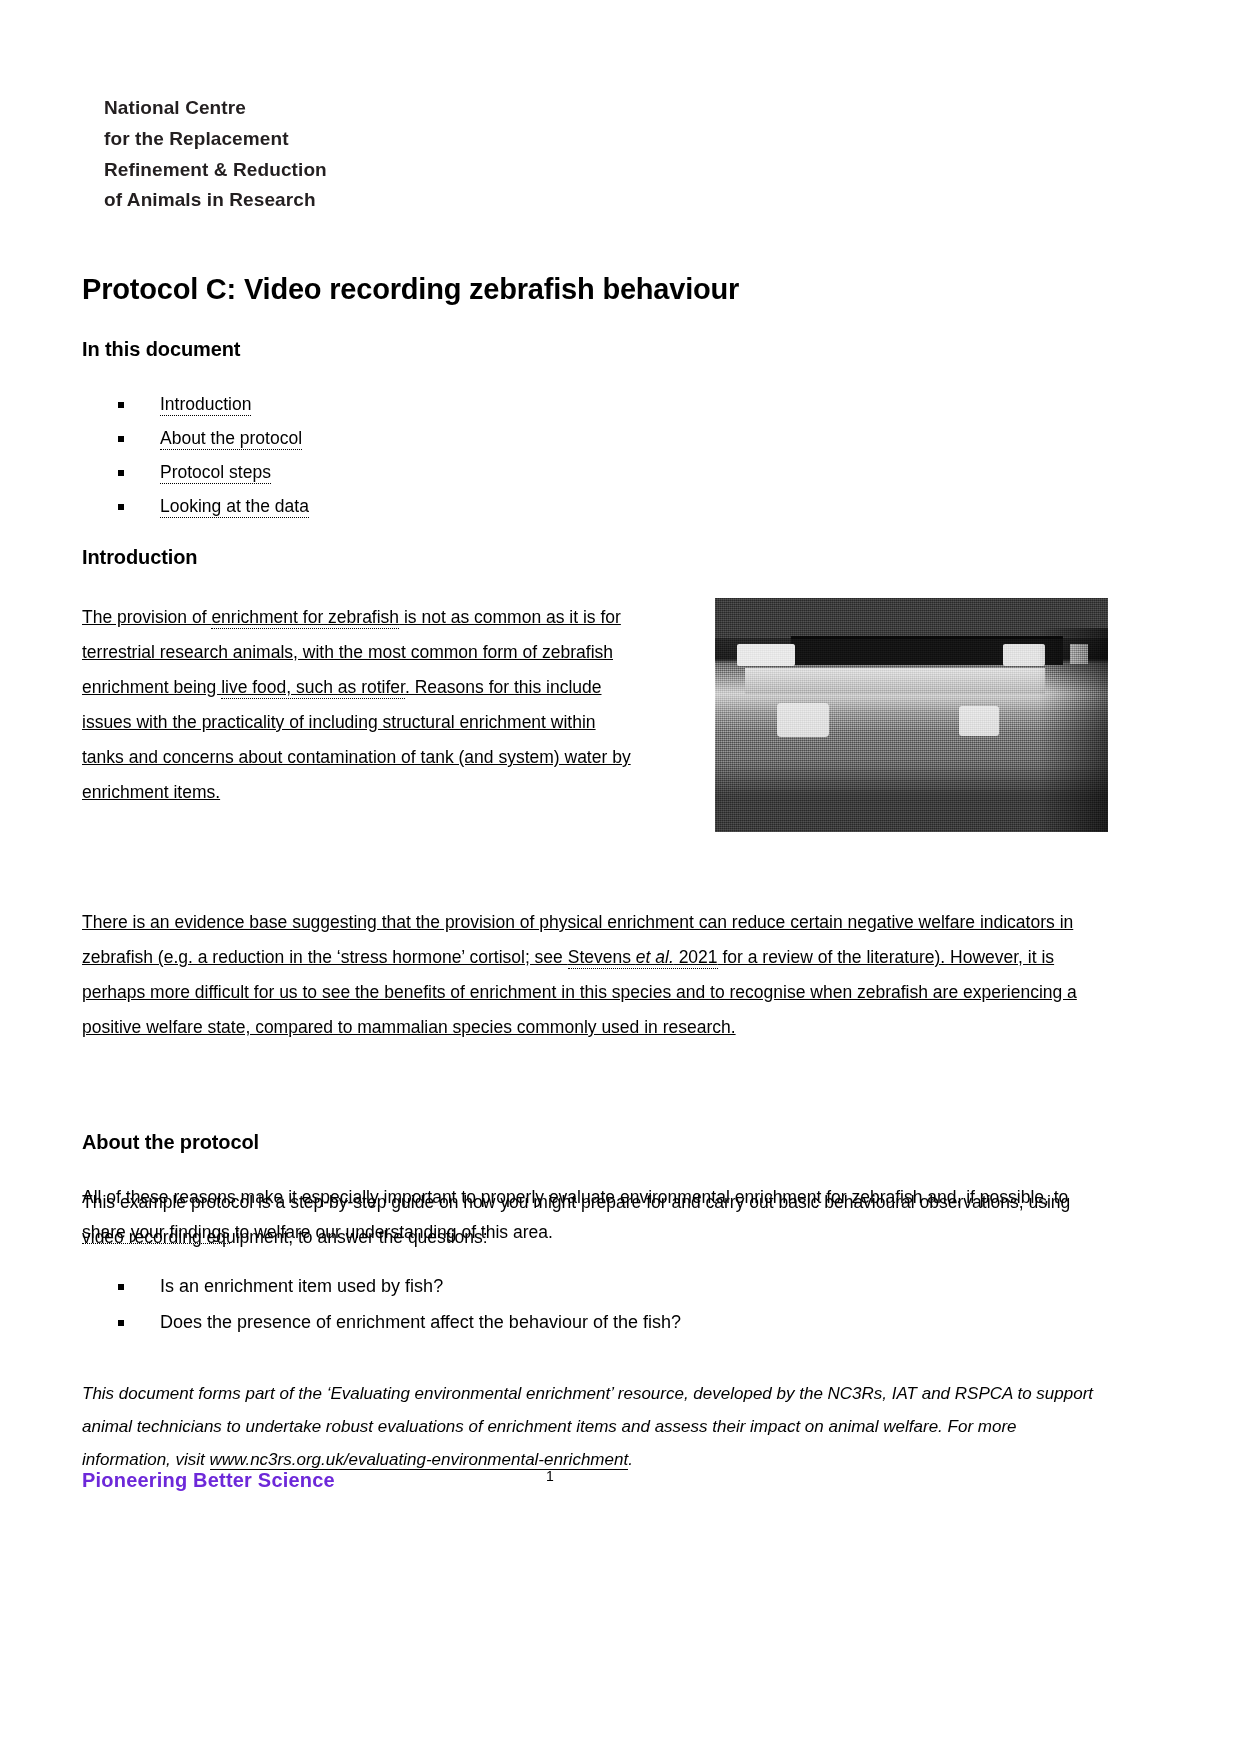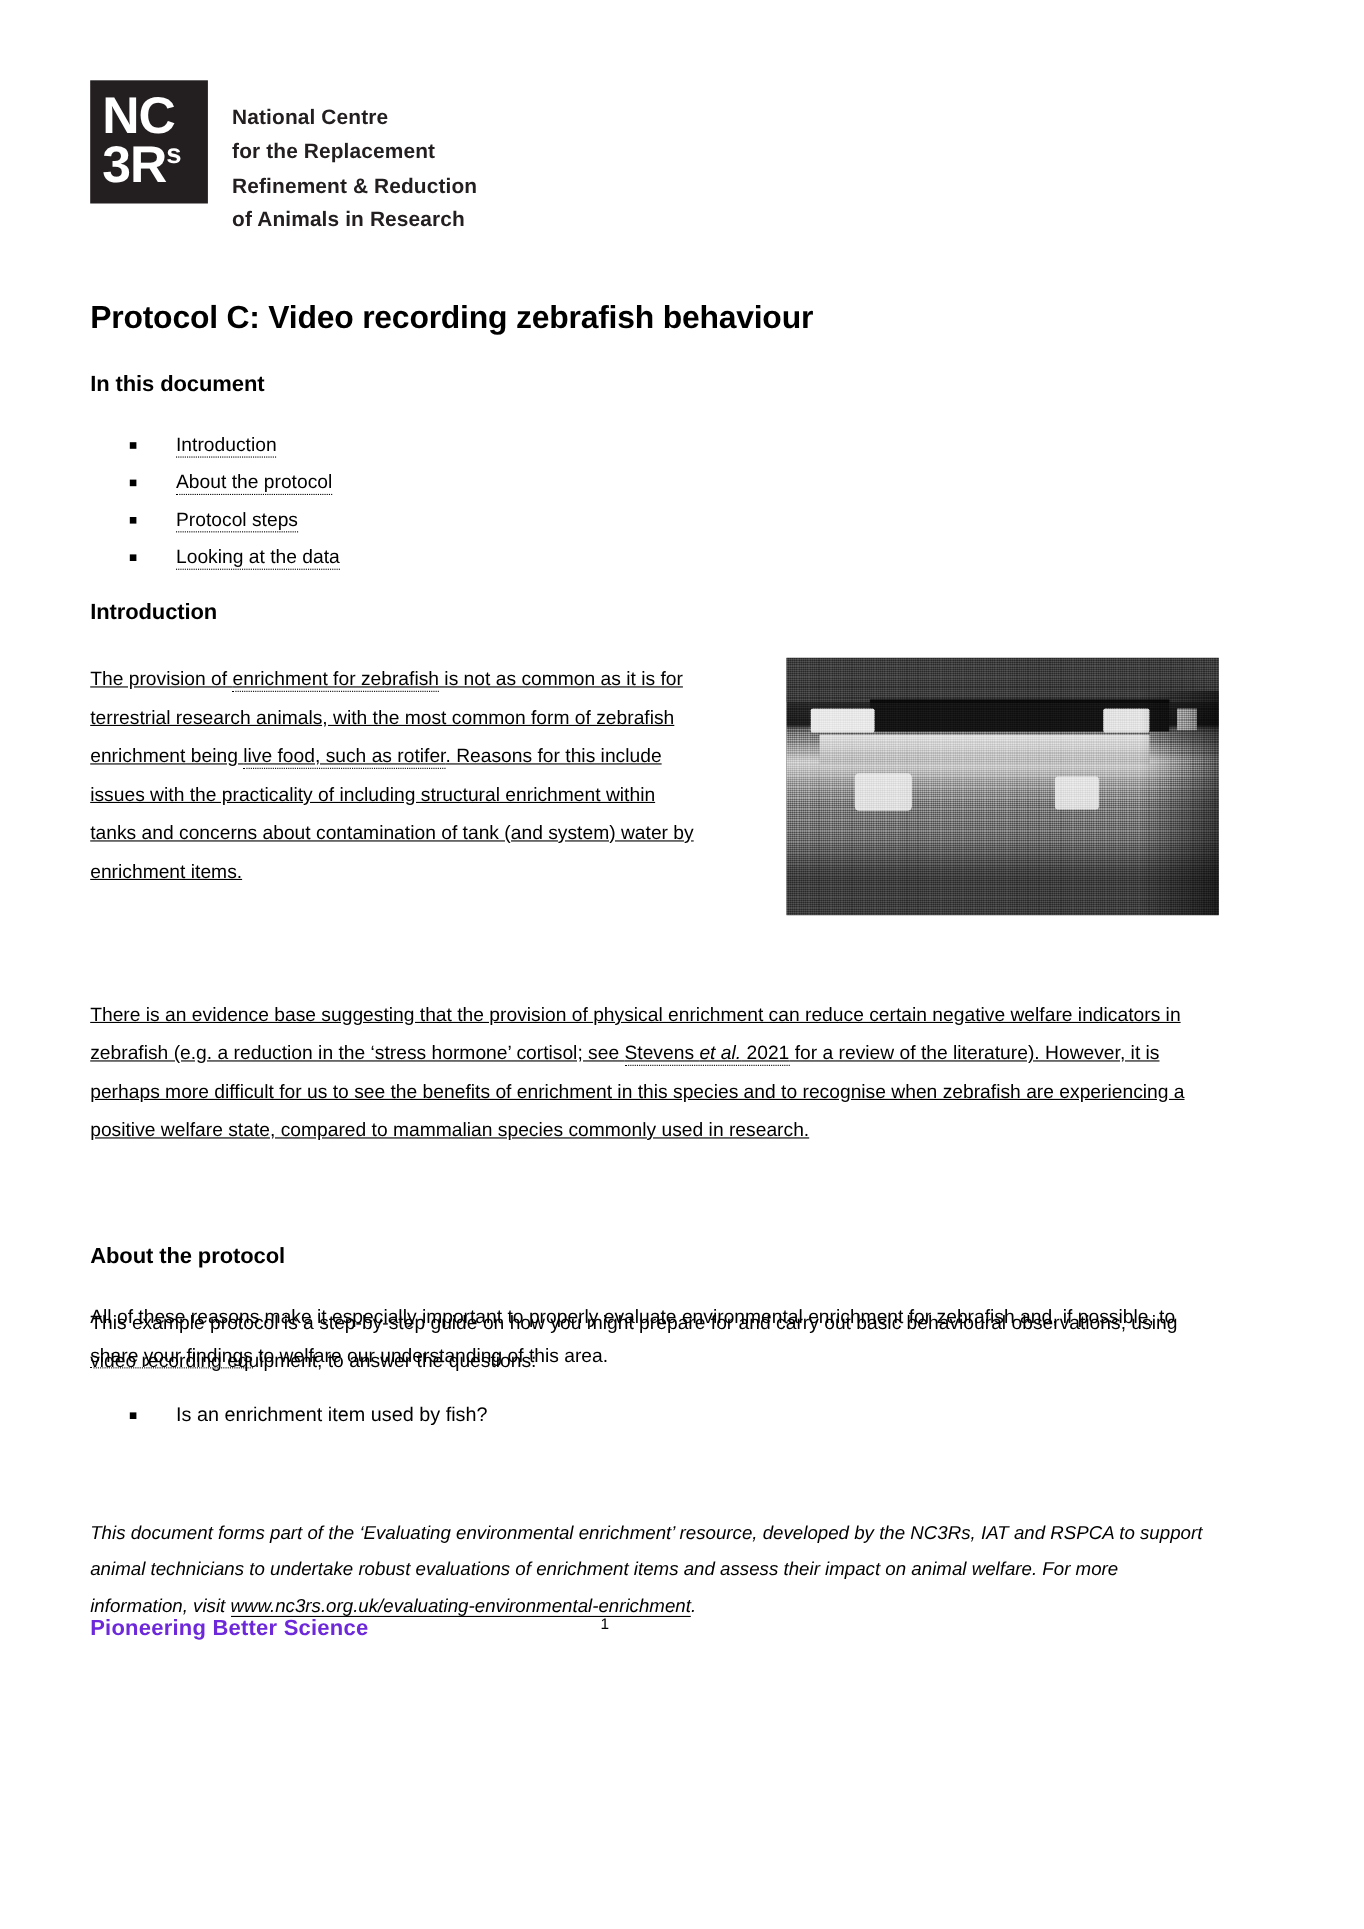--- a/index.html
+++ b/index.html
@@ -306,24 +306,20 @@
     font-size: 14px;
     color: #000;
   }
 </style>
 </head>
 <body>
 
 <div class="page">
 
   <div class="header">
-    <div class="logo-mark">
-      <div class="l1">NC</div>
-      <div class="l2"><span>3R</span><span class="sup">s</span></div>
-    </div>
     <div class="logo-text">
       <div>National Centre</div>
       <div>for the Replacement</div>
       <div>Refinement &amp; Reduction</div>
       <div>of Animals in Research</div>
     </div>
   </div>
 
   <div class="content">
 
@@ -360,20 +356,21 @@
     <p class="body p-full-1"><span>There is an evidence base suggesting that the provision of physical enrichment can reduce certain negative welfare indicators in zebrafish (e.g. a reduction in the ‘stress hormone’ cortisol; see </span><a class="doclink" href="#">Stevens <em>et al.</em> 2021</a><span> for a review of the literature). However, it is perhaps more difficult for us to see the benefits of enrichment in this species and to recognise when zebrafish are experiencing a positive welfare state, compared to mammalian species commonly used in research.</span></p>
 
     <p class="body p-full-3"><span>All of these reasons make it especially important to properly evaluate environmental enrichment for zebrafish and, if possible, to </span><a class="doclink" href="#">share your findings</a><span> to welfare our understanding of this area.</span></p>
 
     <h2 class="sec-head h-about">About the protocol</h2>
 
     <p class="body" style="position:absolute;left:0;top:1185px;width:1026px;">This example protocol is a step-by-step guide on how you might prepare for and carry out basic behavioural observations, using video recording equipment, to answer the questions:</p>
 
     <ul class="qlist">
       <li>Is an enrichment item used by fish?</li>
+      <li>Does the presence of enrichment affect the behaviour of the fish?</li>
     </ul>
 
     <p class="footnote"><span>This document forms part of the ‘Evaluating environmental enrichment’ resource, developed by the NC3Rs, IAT and RSPCA to support animal technicians to undertake robust evaluations of enrichment items and assess their impact on animal welfare. For more information, visit </span><a href="#">www.nc3rs.org.uk/evaluating-environmental-enrichment</a><span>.</span></p>
 
   </div>
 
   <div class="pioneer">Pioneering Better Science</div>
   <div class="pagenum">1</div>
 
 </div>

